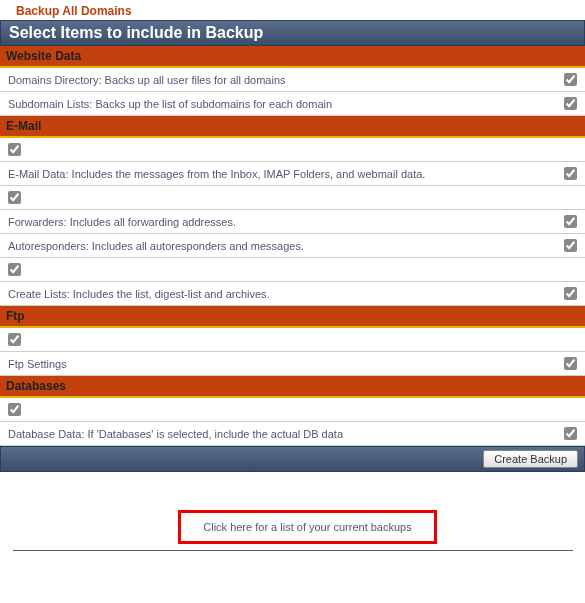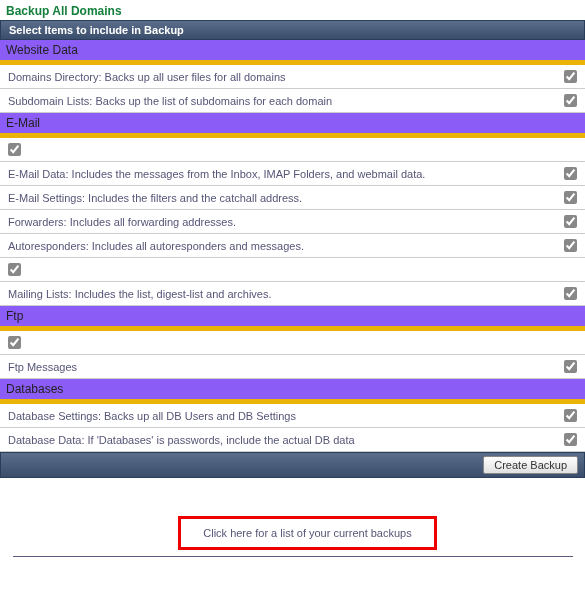--- a/index.html
+++ b/index.html
@@ -6,38 +6,38 @@
     body {
       font-family: Verdana, Arial, sans-serif;
       font-size: 11px;
       color: #4a4a6a;
       background: #fff;
       width: 585px;
     }
     .page-title {
       font-weight: bold;
       font-size: 12px;
-      color: #15803d;
-      padding: 4px 6px 2px;
+      color: #c2410c;
+      padding: 4px 16px 2px;
     }
     .subheader {
       background: linear-gradient(to bottom, #5a6d8a 0%, #4a5d7a 50%, #3a4d6a 100%);
       color: #fff;
       font-weight: bold;
-      font-size: 11px;
+      font-size: 16px;
       padding: 3px 8px;
       border: 1px solid #2a3d5a;
     }
     .section-header {
-      font-weight: normal;
+      font-weight: bold;
       font-size: 12px;
       color: #222;
       padding: 3px 6px;
-      background: #8b5cf6;
-      border-bottom: 5px solid #eab308;
+      background: #c2410c;
+      border-bottom: 2px solid #eab308;
     }
     .row {
       display: flex;
       justify-content: space-between;
       align-items: center;
       padding: 5px 8px;
       border-bottom: 1px solid #ccc;
       color: #555577;
     }
     .row span { flex: 1; }
@@ -103,55 +103,53 @@
 
 <div class="section-header">E-Mail</div>
 <div class="row">
   <input type="checkbox" checked="" style="">
 </div>
 <div class="row">
   <span>E-Mail Data: Includes the messages from the Inbox, IMAP Folders, and webmail data.</span>
   <input type="checkbox" checked="" style="">
 </div>
 <div class="row">
-  <span>E-Mail Settings: Includes the filters and the catchall address.</span>
   <input type="checkbox" checked="" style="">
 </div>
 <div class="row">
   <span>Forwarders: Includes all forwarding addresses.</span>
   <input type="checkbox" checked="" style="">
 </div>
 <div class="row">
   <span>Autoresponders: Includes all autoresponders and messages.</span>
   <input type="checkbox" checked="" style="">
 </div>
 <div class="row">
   <input type="checkbox" checked="" style="">
 </div>
 <div class="row">
-  <span>Mailing Lists: Includes the list, digest-list and archives.</span>
+  <span>Create Lists: Includes the list, digest-list and archives.</span>
   <input type="checkbox" checked="" style="">
 </div>
 
 <div class="section-header">Ftp</div>
 <div class="row">
   <input type="checkbox" checked="" style="">
 </div>
 <div class="row">
-  <span>Ftp Messages</span>
+  <span>Ftp Settings</span>
   <input type="checkbox" checked="" style="">
 </div>
 
 <div class="section-header">Databases</div>
 <div class="row">
-  <span>Database Settings: Backs up all DB Users and DB Settings</span>
   <input type="checkbox" checked="" style="">
 </div>
 <div class="row">
-  <span>Database Data: If 'Databases' is passwords, include the actual DB data</span>
+  <span>Database Data: If 'Databases' is selected, include the actual DB data</span>
   <input type="checkbox" checked="" style="">
 </div>
 
 <div class="action-bar">
   <button>Create Backup</button>
 </div>
 
 <div class="link-container">
   <div class="link-box">
     <a href="#">Click here for a list of your current backups</a>

